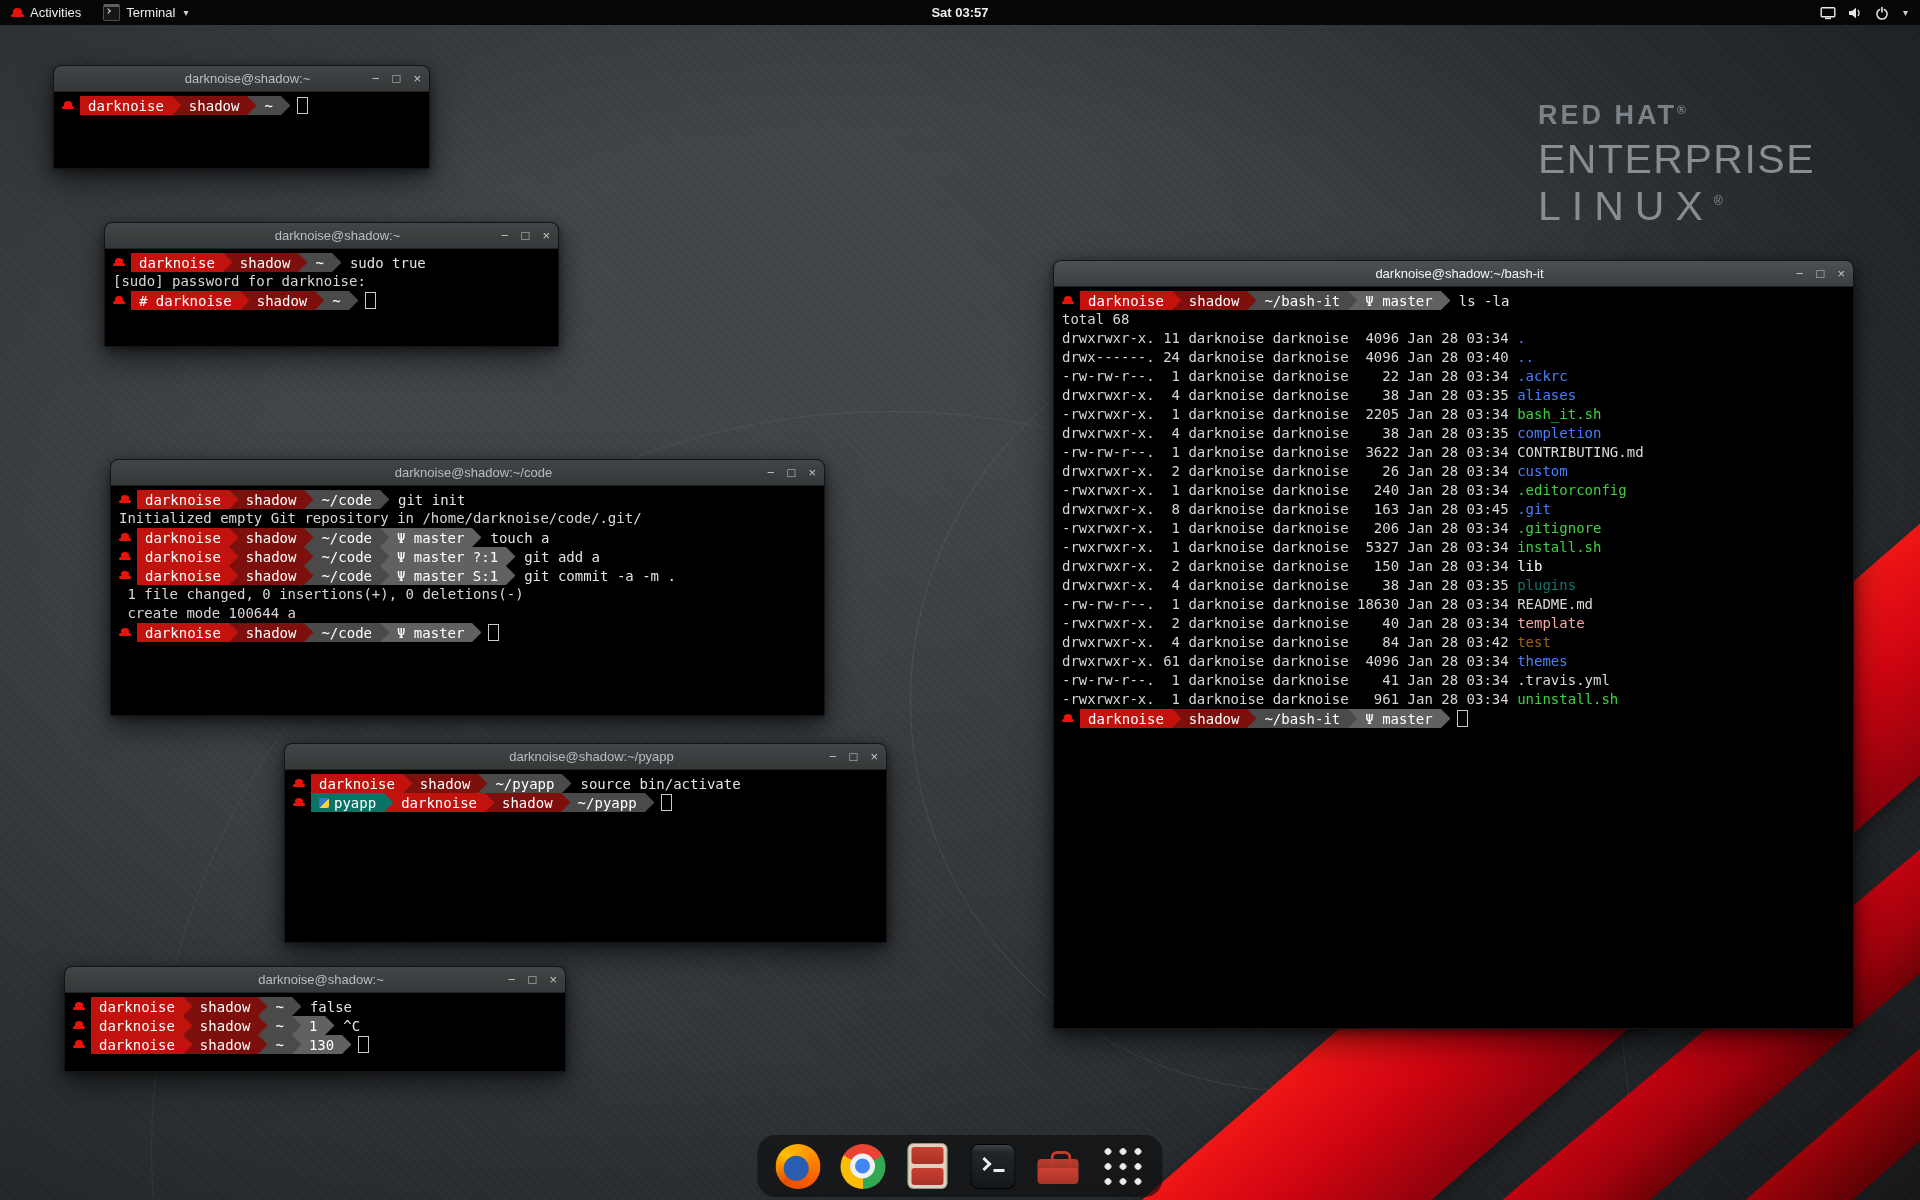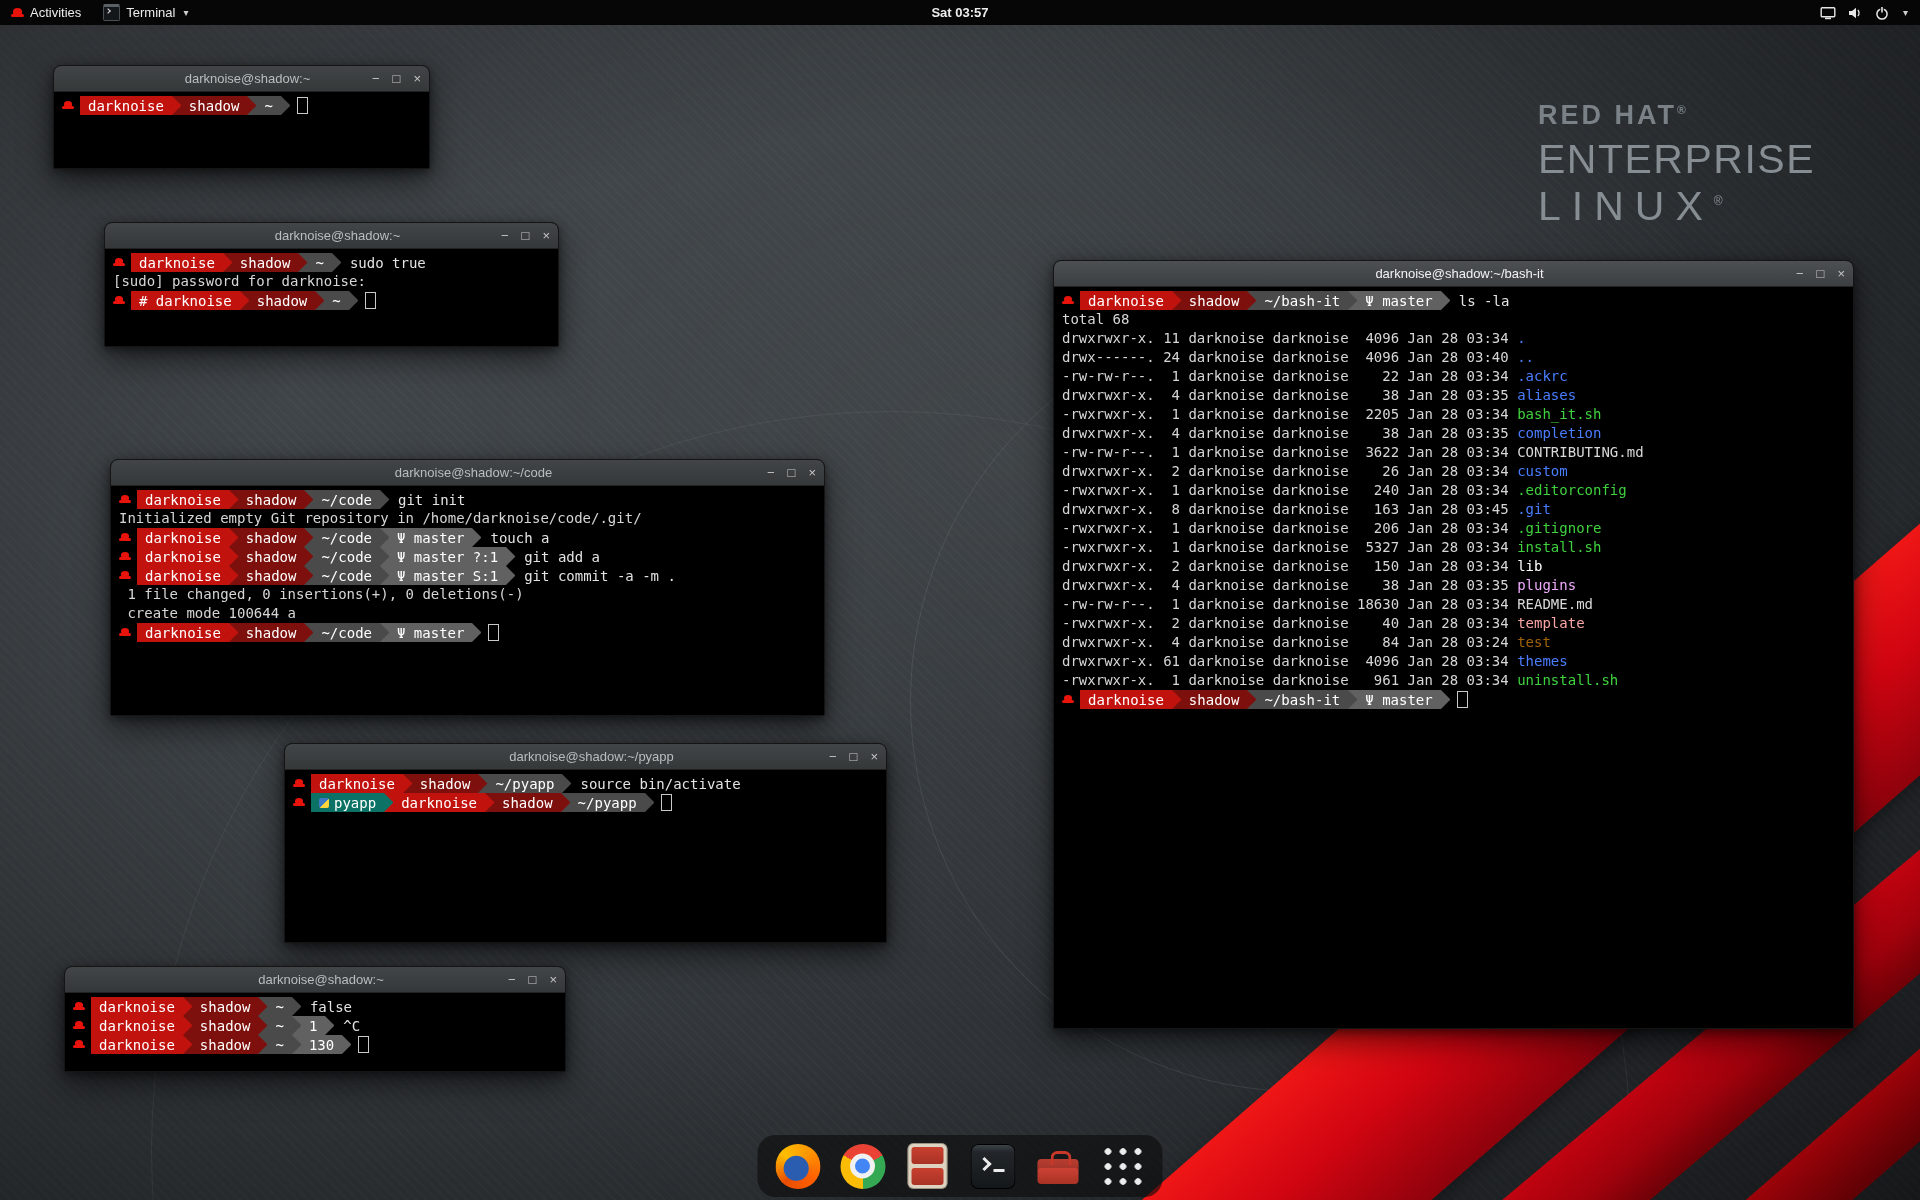--- a/index.html
+++ b/index.html
@@ -262,25 +262,26 @@
         <div class="tline out"><span>drwxrwxr-x.  4 darknoise darknoise    38 Jan 28 03:35 </span><span style="color: rgb(74, 125, 255);">aliases</span></div>
         <div class="tline out"><span>-rwxrwxr-x.  1 darknoise darknoise  2205 Jan 28 03:34 </span><span style="color: rgb(63, 210, 63);">bash_it.sh</span></div>
         <div class="tline out"><span>drwxrwxr-x.  4 darknoise darknoise    38 Jan 28 03:35 </span><span style="color: rgb(74, 125, 255);">completion</span></div>
         <div class="tline out"><span>-rw-rw-r--.  1 darknoise darknoise  3622 Jan 28 03:34 </span><span style="color: rgb(216, 216, 216);">CONTRIBUTING.md</span></div>
         <div class="tline out"><span>drwxrwxr-x.  2 darknoise darknoise    26 Jan 28 03:34 </span><span style="color: rgb(74, 125, 255);">custom</span></div>
         <div class="tline out"><span>-rwxrwxr-x.  1 darknoise darknoise   240 Jan 28 03:34 </span><span style="color: rgb(63, 210, 63);">.editorconfig</span></div>
         <div class="tline out"><span>drwxrwxr-x.  8 darknoise darknoise   163 Jan 28 03:45 </span><span style="color: rgb(74, 125, 255);">.git</span></div>
         <div class="tline out"><span>-rwxrwxr-x.  1 darknoise darknoise   206 Jan 28 03:34 </span><span style="color: rgb(63, 210, 63);">.gitignore</span></div>
         <div class="tline out"><span>-rwxrwxr-x.  1 darknoise darknoise  5327 Jan 28 03:34 </span><span style="color: rgb(63, 210, 63);">install.sh</span></div>
         <div class="tline out"><span>drwxrwxr-x.  2 darknoise darknoise   150 Jan 28 03:34 </span><span style="color: #ffffff;">lib</span></div>
-        <div class="tline out"><span>drwxrwxr-x.  4 darknoise darknoise    38 Jan 28 03:35 </span><span style="color: #f0abfc;">plugins</span></div>
+        <div class="tline out"><span>drwxrwxr-x.  4 darknoise darknoise    38 Jan 28 03:35 </span><span style="color: #0f766e;">plugins</span></div>
         <div class="tline out"><span>-rw-rw-r--.  1 darknoise darknoise 18630 Jan 28 03:34 </span><span style="color: rgb(216, 216, 216);">README.md</span></div>
         <div class="tline out"><span>-rwxrwxr-x.  2 darknoise darknoise    40 Jan 28 03:34 </span><span style="color: #fca5a5;">template</span></div>
-        <div class="tline out"><span>drwxrwxr-x.  4 darknoise darknoise    84 Jan 28 03:24 </span><span style="color: #a16207;">test</span></div>
+        <div class="tline out"><span>drwxrwxr-x.  4 darknoise darknoise    84 Jan 28 03:42 </span><span style="color: #a16207;">test</span></div>
         <div class="tline out"><span>drwxrwxr-x. 61 darknoise darknoise  4096 Jan 28 03:34 </span><span style="color: rgb(74, 125, 255);">themes</span></div>
+        <div class="tline out"><span>-rw-rw-r--.  1 darknoise darknoise    41 Jan 28 03:34 </span><span style="color: rgb(216, 216, 216);">.travis.yml</span></div>
         <div class="tline out"><span>-rwxrwxr-x.  1 darknoise darknoise   961 Jan 28 03:34 </span><span style="color: rgb(63, 210, 63);">uninstall.sh</span></div>
         <div class="tline"><span class="hat"></span><span class="seg" style="background: rgb(194, 18, 14);">darknoise</span><span class="sep" style="border-left-color: rgb(194, 18, 14); background: rgb(125, 16, 12);"></span><span class="seg" style="background: rgb(125, 16, 12);">shadow</span><span class="sep" style="border-left-color: rgb(125, 16, 12); background: rgb(74, 74, 74);"></span><span class="seg" style="background: rgb(74, 74, 74);">~/bash-it</span><span class="sep" style="border-left-color: rgb(74, 74, 74); background: rgb(97, 97, 97);"></span><span class="seg" style="background: rgb(97, 97, 97);">Ψ master</span><span class="sep" style="border-left-color: rgb(97, 97, 97);"></span><span class="cursor"></span></div>
       </div>
   </div>
 
   <div class="dock">
       <div class="dock-item">
         <span class="art art-firefox-icon"></span>
       </div>
       <div class="dock-item">

